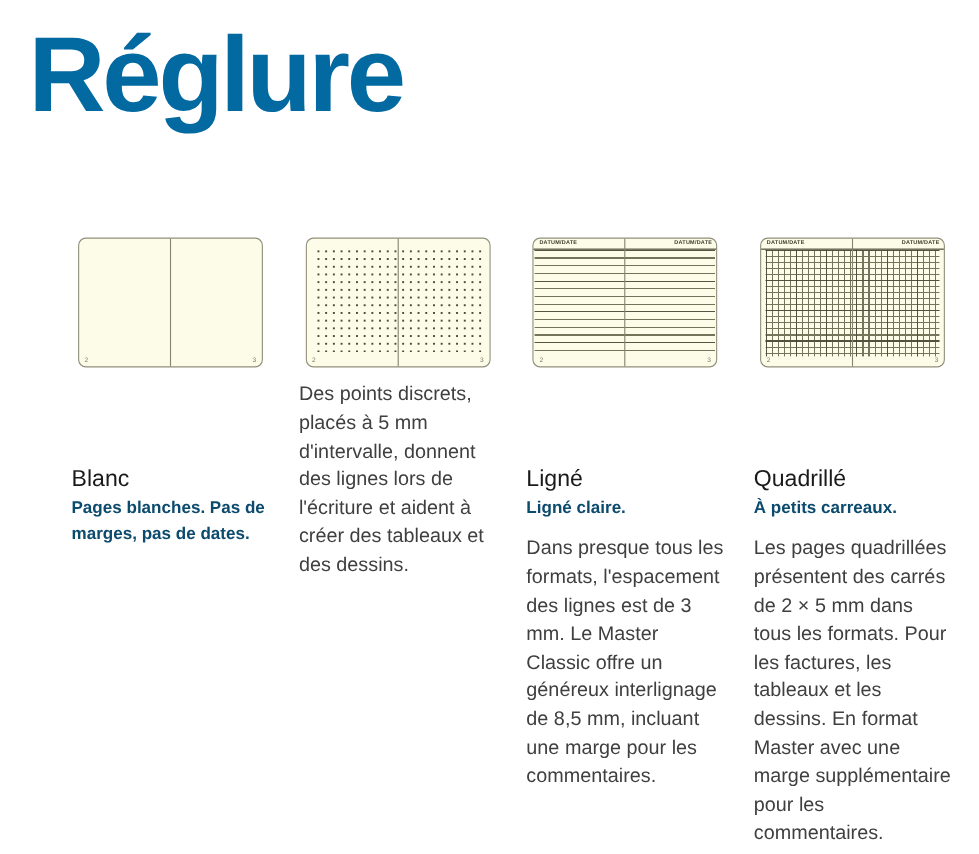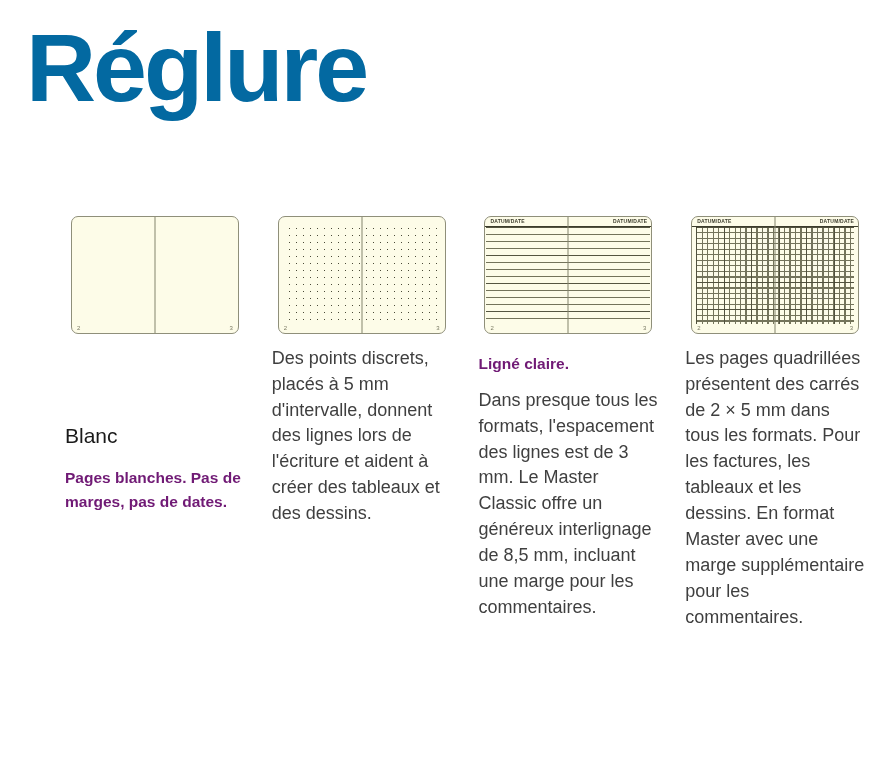--- a/index.html
+++ b/index.html
@@ -77,23 +77,23 @@
       repeating-linear-gradient(to right,#74745B 0 1px,rgba(0,0,0,0) 1px 5.5px),
       repeating-linear-gradient(to bottom,#74745B 0 1px,rgba(0,0,0,0) 1px 5.5px);
   }
   
   .col-heading{
     margin-top:89px;
     font-size:21px;font-weight:400;line-height:1.2;
     color:var(--heading-text);
   }
   .col-subhead{
-    margin-top:18px;
+    margin-top:2px;
     font-size:15.5px;font-weight:700;line-height:1.55;
-    color:#701a75;
+    color:#0c4a6e;
   }
   .col-body{
     margin-top:12px;
     font-size:18px;font-weight:400;line-height:1.44;
     color:var(--body-text);
   }
 </style>
 </head>
 <body>
 
@@ -134,34 +134,37 @@
           <div class="date-header">
             <span>DATUM/DATE</span>
             <span>DATUM/DATE</span>
           </div>
           <div class="pattern"></div>
           <div class="spine"></div>
           <span class="pagenum left">2</span>
           <span class="pagenum right">3</span>
         </div>
       </div>
+      <h3 class="col-heading">Ligné</h3>
       <p class="col-subhead">Ligné claire.</p>
       <p class="col-body">Dans presque tous les formats, l'espacement des lignes est de 3 mm. Le Master Classic offre un généreux interlignage de 8,5 mm, incluant une marge pour les commentaires.</p>
     </div>
 
     <div class="column">
       <div class="illustration">
         <div class="paper paper--grid">
           <div class="date-header">
             <span>DATUM/DATE</span>
             <span>DATUM/DATE</span>
           </div>
           <div class="pattern"></div>
           <div class="spine"></div>
           <span class="pagenum left">2</span>
           <span class="pagenum right">3</span>
         </div>
       </div>
+      <h3 class="col-heading">Quadrillé</h3>
+      <p class="col-subhead">À petits carreaux.</p>
       <p class="col-body">Les pages quadrillées présentent des carrés de 2 × 5 mm dans tous les formats. Pour les factures, les tableaux et les dessins. En format Master avec une marge supplémentaire pour les commentaires.</p>
     </div>
 
   </div>
 </section>
 
 </body></html>

